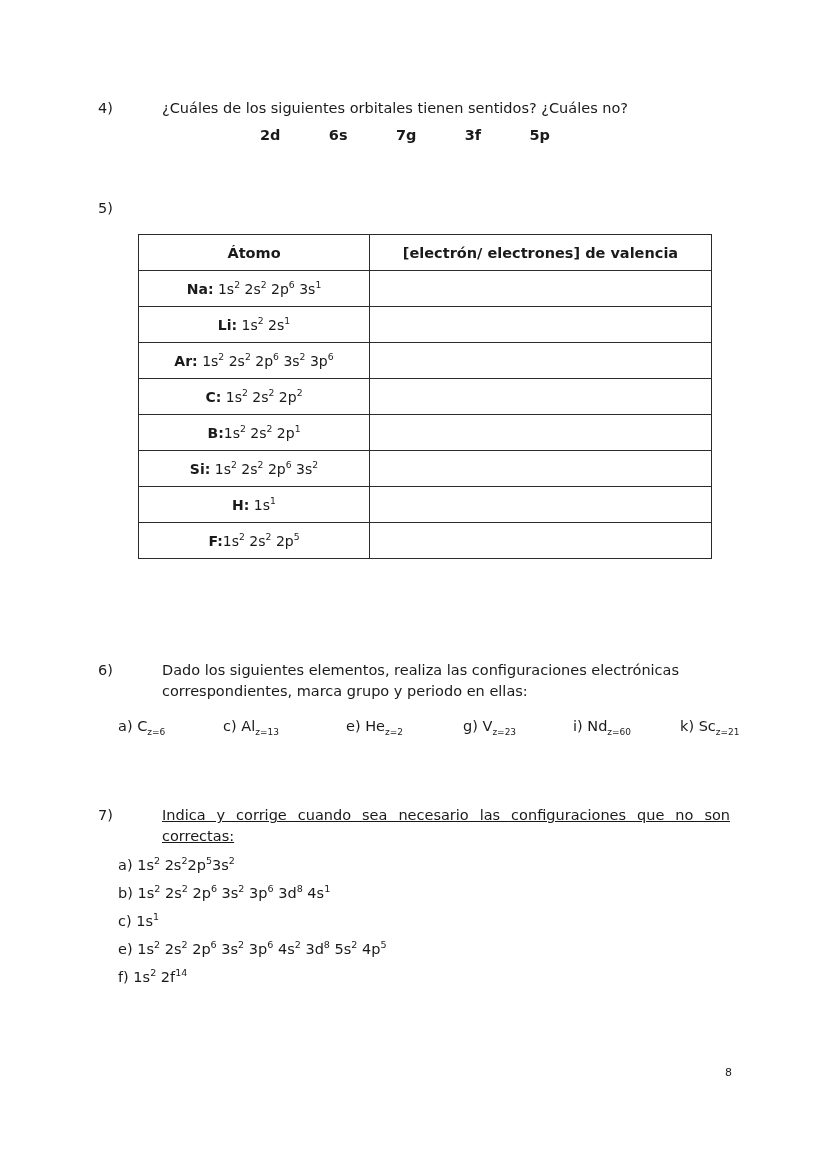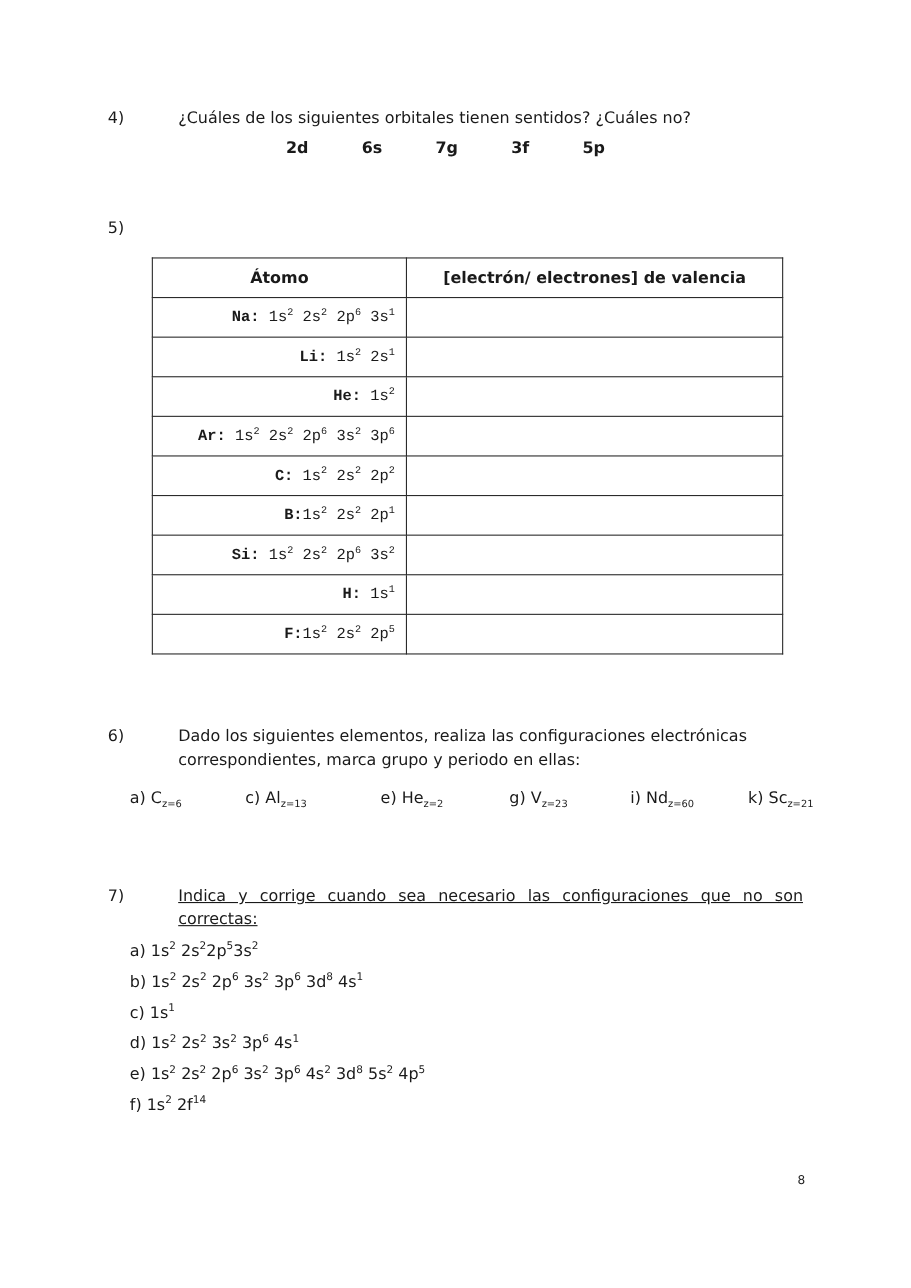--- a/index.html
+++ b/index.html
@@ -89,21 +89,21 @@
     font-size: 14px;
     vertical-align: middle;
   }
   #valence-table th {
     text-align: center;
     font-weight: bold;
     font-size: 14.5px;
   }
   #valence-table .col-atom { width: 231px; }
   #valence-table .col-val  { width: 342px; }
-  #valence-table td.atom-cell { text-align: right; font-family: Liberation Mono, monospace; }
+  #valence-table td.atom-cell { text-align: center; }
   #valence-table td.val-cell  { text-align: left; }
 
   
   #q6 { left: 98px; top: 660px; width: 600px; }
   #q6-items {
     position: absolute;
     left: 118px;
     top: 711px;
     width: 620px;
     font-size: 14.5px;
@@ -169,24 +169,20 @@
     <tbody id="valence-tbody">
         <tr>
           <td class="atom-cell"><b>Na:</b> 1s<sup>2</sup> 2s<sup>2</sup> 2p<sup>6</sup> 3s<sup>1</sup></td>
           <td class="val-cell"></td>
         </tr>
         <tr>
           <td class="atom-cell"><b>Li:</b> 1s<sup>2</sup> 2s<sup>1</sup></td>
           <td class="val-cell"></td>
         </tr>
         <tr>
-          <td class="atom-cell"><b>He:</b> 1s<sup>2</sup></td>
-          <td class="val-cell"></td>
-        </tr>
-        <tr>
           <td class="atom-cell"><b>Ar:</b> 1s<sup>2</sup> 2s<sup>2</sup> 2p<sup>6</sup> 3s<sup>2</sup> 3p<sup>6</sup></td>
           <td class="val-cell"></td>
         </tr>
         <tr>
           <td class="atom-cell"><b>C:</b> 1s<sup>2</sup> 2s<sup>2</sup> 2p<sup>2</sup></td>
           <td class="val-cell"></td>
         </tr>
         <tr>
           <td class="atom-cell"><b>B:</b>1s<sup>2</sup> 2s<sup>2</sup> 2p<sup>1</sup></td>
           <td class="val-cell"></td>
@@ -222,20 +218,19 @@
   </div>
 
   <div class="question" id="q7">
     <span class="q-num">7)</span>
     <span class="q-body">Indica y corrige cuando sea necesario las configuraciones que no son correctas:</span>
   </div>
   <div id="q7-items">
       <div>a) 1s<sup>2</sup> 2s<sup>2</sup>2p<sup>5</sup>3s<sup>2</sup></div>
       <div>b) 1s<sup>2</sup> 2s<sup>2</sup> 2p<sup>6</sup> 3s<sup>2</sup> 3p<sup>6</sup> 3d<sup>8</sup> 4s<sup>1</sup></div>
       <div>c) 1s<sup>1</sup></div>
-      <div>d) 1s<sup>2</sup> 2s<sup>2</sup> 3s<sup>2</sup> 3p<sup>6</sup> 4s<sup>1</sup></div>
       <div>e) 1s<sup>2</sup> 2s<sup>2</sup> 2p<sup>6</sup> 3s<sup>2</sup> 3p<sup>6</sup> 4s<sup>2</sup> 3d<sup>8</sup> 5s<sup>2</sup> 4p<sup>5</sup></div>
       <div>f) 1s<sup>2</sup> 2f<sup>14</sup></div>
     </div>
 
   <div id="page-number">8</div>
 
 </div>
 
 </body></html>

